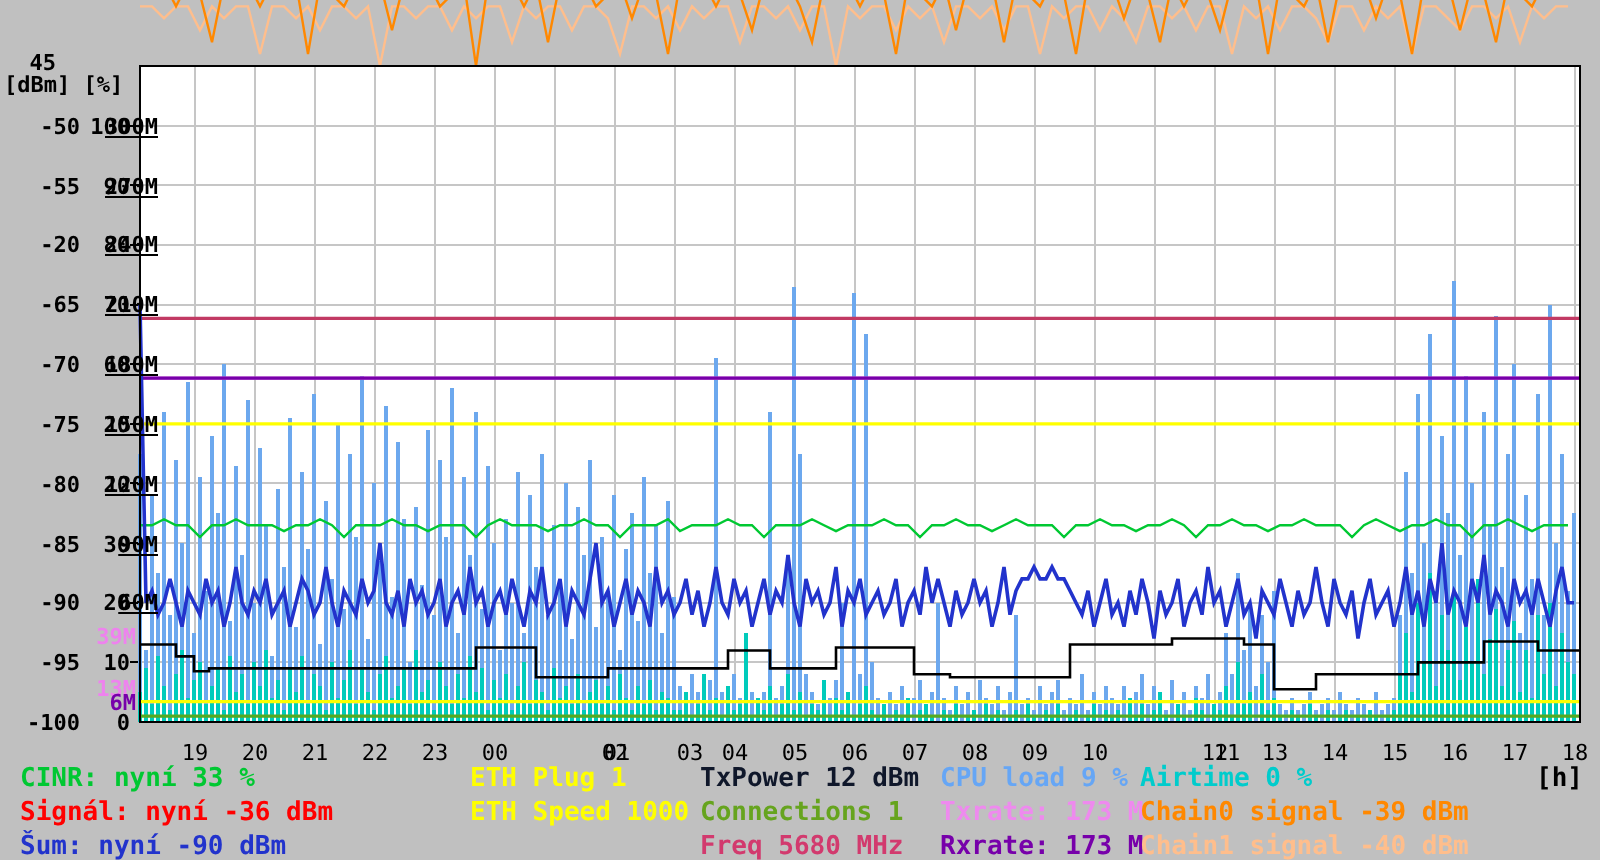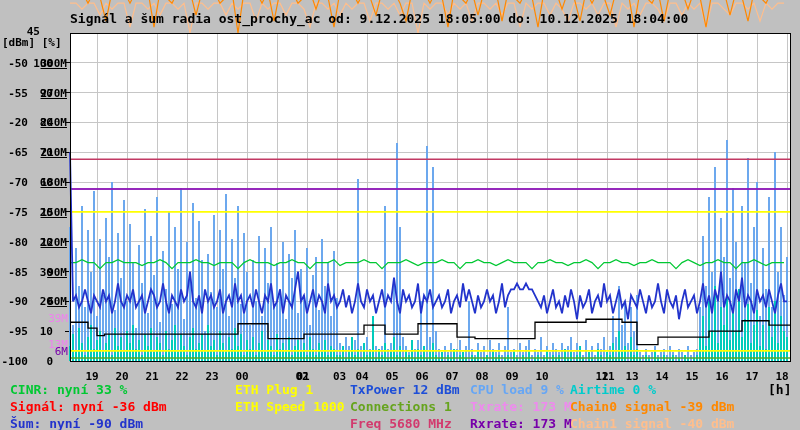--- a/index.html
+++ b/index.html
@@ -2,28 +2,28 @@
 <html><head>
 <meta charset="utf-8">
 <style>
   html,body{margin:0;padding:0;}
   body{width:800px;height:430px;background:#c0c0c0;overflow:hidden;
        font-family:"DejaVu Sans Mono","Liberation Mono",monospace;}
   #wrap{position:relative;width:800px;height:430px;background:#c0c0c0;}
   svg{position:absolute;left:0;top:0;z-index:1;}
   .txt{position:absolute;font-weight:bold;white-space:pre;z-index:3;line-height:1;}
   #title{left:70px;top:12px;font-size:13px;color:#000;}
-  .axisrow{position:absolute;left:0;width:70px;height:12px;z-index:2;}
+  .axisrow{position:absolute;left:12px;width:70px;height:12px;z-index:2;}
   .axisrow span{position:absolute;top:0;font-weight:bold;font-size:11px;color:#000;text-align:right;display:block;}
   .c-dbm{left:0;width:28px;}
   .c-pct{left:30px;width:23px;}
   .c-rate{left:37px;width:30px;text-decoration:underline;}
-  .xlab{position:absolute;font-size:11px;font-weight:bold;color:#000;width:24px;z-index:2;}
+  .xlab{position:absolute;font-size:11px;font-weight:normal;color:#000;width:24px;text-align:center;z-index:2;}
   .legend-item{position:absolute;font-size:13px;font-weight:bold;z-index:3;}
-  .marker{position:absolute;font-size:11px;font-weight:normal;width:30px;text-align:right;z-index:2;}
+  .marker{position:absolute;font-size:11px;font-weight:bold;width:30px;text-align:right;z-index:2;}
 </style>
 </head>
 <body>
 
 <div id="wrap">
   <svg id="chart" width="800" height="430">
       <rect x="70" y="33" width="720" height="328" fill="#ffffff"></rect>
       <line x1="70" y1="331.1818181818182" x2="790" y2="331.1818181818182" stroke="#c6c6c6" stroke-width="1" shape-rendering="crispEdges"></line>
       <line x1="65" y1="331.1818181818182" x2="70" y2="331.1818181818182" stroke="#000" stroke-width="1" shape-rendering="crispEdges"></line>
       <line x1="70" y1="301.3636363636364" x2="790" y2="301.3636363636364" stroke="#c6c6c6" stroke-width="1" shape-rendering="crispEdges"></line>
@@ -531,22 +531,21 @@
       <line x1="70" y1="350.8618181818182" x2="790" y2="350.8618181818182" stroke="#FFFF00" stroke-width="1.6"></line>
       <line x1="70" y1="358.0181818181818" x2="790" y2="358.0181818181818" stroke="#55AA22" stroke-width="1.6"></line>
       <polyline points="70,262.6 76,262.6 82,259.6181818181818 88,262.6 94,262.6 100,268.56363636363636 106,262.6 112,262.6 118,259.6181818181818 124,262.6 130,262.6 136,262.6 142,265.5818181818182 148,262.6 154,262.6 160,259.6181818181818 166,262.6 172,268.56363636363636 178,262.6 184,262.6 190,262.6 196,259.6181818181818 202.00000000000003,262.6 208.00000000000003,262.6 214.00000000000003,265.5818181818182 220,262.6 226,262.6 232.00000000000003,262.6 238.00000000000003,268.56363636363636 244.00000000000003,262.6 250,259.6181818181818 256,262.6 262,262.6 268,262.6 274,265.5818181818182 280,262.6 286,262.6 292,259.6181818181818 298,262.6 304,262.6 310,268.56363636363636 316,262.6 322,262.6 328,262.6 334.00000000000006,259.6181818181818 340,265.5818181818182 346.00000000000006,262.6 352,262.6 358.00000000000006,262.6 364.00000000000006,259.6181818181818 370,262.6 376.00000000000006,262.6 382,268.56363636363636 388.00000000000006,262.6 394.00000000000006,262.6 400,262.6 406.00000000000006,259.6181818181818 412,262.6 418.00000000000006,265.5818181818182 424,262.6 430,262.6 436,262.6 442,259.6181818181818 448.00000000000006,262.6 454,262.6 460,268.56363636363636 466,262.6 472,262.6 478.00000000000006,259.6181818181818 484,262.6 490,262.6 496,265.5818181818182 502,262.6 508.00000000000006,259.6181818181818 514,262.6 520,262.6 526,262.6 532,268.56363636363636 538,262.6 544,262.6 550,259.6181818181818 556,262.6 562,262.6 568,265.5818181818182 574,262.6 580,262.6 586,259.6181818181818 592.0000000000001,262.6 598.0000000000001,268.56363636363636 604,262.6 610,262.6 616,259.6181818181818 622.0000000000001,262.6 628.0000000000001,262.6 634,265.5818181818182 640,262.6 646.0000000000001,262.6 652.0000000000001,259.6181818181818 658.0000000000001,262.6 664,262.6 670,262.6 676.0000000000001,268.56363636363636 682.0000000000001,262.6 688.0000000000001,259.6181818181818 694,262.6 700,265.5818181818182 706.0000000000001,262.6 712.0000000000001,262.6 718.0000000000001,259.6181818181818 724,262.6 730,262.6 736.0000000000001,268.56363636363636 742.0000000000001,262.6 748.0000000000001,262.6 754,259.6181818181818 760,262.6 766.0000000000001,265.5818181818182 772,262.6 778,262.6 784,262.6" fill="none" stroke="#00C832" stroke-width="1.2"></polyline>
       <polyline points="70,152.27272727272728 73,301.3636363636364 76,295.4 79,307.3272727272727 82,301.3636363636364 85,289.43636363636364 88,301.3636363636364 91,313.2909090909091 94,295.4 97,301.3636363636364 100,307.3272727272727 103,289.43636363636364 106,301.3636363636364 109,295.4 112,313.2909090909091 115,301.3636363636364 118,283.4727272727273 121,301.3636363636364 124,307.3272727272727 127,295.4 130,301.3636363636364 133,289.43636363636364 136,307.3272727272727 139,301.3636363636364 142,295.4 145,313.2909090909091 148,301.3636363636364 151,289.43636363636364 154,295.4 157,307.3272727272727 160,301.3636363636364 163,283.4727272727273 166,301.3636363636364 169,313.2909090909091 172,295.4 175,301.3636363636364 178,307.3272727272727 181,289.43636363636364 184,301.3636363636364 187,295.4 190,271.54545454545456 193,301.3636363636364 196,307.3272727272727 199,295.4 202.00000000000003,313.2909090909091 205,289.43636363636364 208.00000000000003,301.3636363636364 211,295.4 214.00000000000003,307.3272727272727 217.00000000000003,301.3636363636364 220,289.43636363636364 223.00000000000003,313.2909090909091 226,301.3636363636364 229.00000000000003,295.4 232.00000000000003,307.3272727272727 235,283.4727272727273 238.00000000000003,301.3636363636364 241,295.4 244.00000000000003,313.2909090909091 247,301.3636363636364 250,295.4 253,307.3272727272727 256,289.43636363636364 259,301.3636363636364 262,313.2909090909091 265,295.4 268,301.3636363636364 271,283.4727272727273 274,307.3272727272727 277,301.3636363636364 280,289.43636363636364 283,313.2909090909091 286,295.4 289,301.3636363636364 292,307.3272727272727 295,289.43636363636364 298,271.54545454545456 301,301.3636363636364 304,295.4 307,313.2909090909091 310,301.3636363636364 313,289.43636363636364 316,307.3272727272727 319,295.4 322,301.3636363636364 325,313.2909090909091 328,283.4727272727273 331.00000000000006,301.3636363636364 334.00000000000006,295.4 337,307.3272727272727 340,301.3636363636364 343,289.43636363636364 346.00000000000006,307.3272727272727 349.00000000000006,295.4 352,313.2909090909091 355,301.3636363636364 358.00000000000006,283.4727272727273 361.00000000000006,301.3636363636364 364.00000000000006,307.3272727272727 367,289.43636363636364 370,301.3636363636364 373.00000000000006,295.4 376.00000000000006,313.2909090909091 379.00000000000006,301.3636363636364 382,289.43636363636364 385,307.3272727272727 388.00000000000006,295.4 391.00000000000006,301.3636363636364 394.00000000000006,277.5090909090909 397,301.3636363636364 400,313.2909090909091 403.00000000000006,289.43636363636364 406.00000000000006,301.3636363636364 409.00000000000006,295.4 412,307.3272727272727 415,301.3636363636364 418.00000000000006,283.4727272727273 421,313.2909090909091 424,295.4 427,301.3636363636364 430,289.43636363636364 433.00000000000006,307.3272727272727 436,301.3636363636364 439,295.4 442,307.3272727272727 445,301.3636363636364 448.00000000000006,289.43636363636364 451,313.2909090909091 454,301.3636363636364 457,295.4 460,307.3272727272727 463.00000000000006,283.4727272727273 466,301.3636363636364 469,289.43636363636364 472,301.3636363636364 475,313.2909090909091 478.00000000000006,295.4 481,307.3272727272727 484,301.3636363636364 487,289.43636363636364 490,301.3636363636364 493.00000000000006,295.4 496,313.2909090909091 499,301.3636363636364 502,283.4727272727273 505,307.3272727272727 508.00000000000006,295.4 511,289.43636363636364 514,289.43636363636364 517,283.4727272727273 520,289.43636363636364 523,289.43636363636364 526,283.4727272727273 529,289.43636363636364 532,289.43636363636364 535,295.4 538,301.3636363636364 541,307.3272727272727 544,295.4 547,313.2909090909091 550,301.3636363636364 553,289.43636363636364 556,307.3272727272727 559,301.3636363636364 562,313.2909090909091 565,295.4 568,307.3272727272727 571,289.43636363636364 574,301.3636363636364 577,319.25454545454545 580,295.4 583.0000000000001,307.3272727272727 586,301.3636363636364 589,289.43636363636364 592.0000000000001,313.2909090909091 595,301.3636363636364 598.0000000000001,295.4 601,307.3272727272727 604,283.4727272727273 607.0000000000001,301.3636363636364 610,295.4 613.0000000000001,313.2909090909091 616,301.3636363636364 619,289.43636363636364 622.0000000000001,307.3272727272727 625,301.3636363636364 628.0000000000001,319.25454545454545 631,295.4 634,301.3636363636364 637.0000000000001,307.3272727272727 640,289.43636363636364 643.0000000000001,301.3636363636364 646.0000000000001,313.2909090909091 649,295.4 652.0000000000001,307.3272727272727 655,301.3636363636364 658.0000000000001,283.4727272727273 661.0000000000001,301.3636363636364 664,313.2909090909091 667.0000000000001,289.43636363636364 670,301.3636363636364 673.0000000000001,307.3272727272727 676.0000000000001,295.4 679,319.25454545454545 682.0000000000001,301.3636363636364 685,289.43636363636364 688.0000000000001,307.3272727272727 691.0000000000001,301.3636363636364 694,295.4 697.0000000000001,313.2909090909091 700,301.3636363636364 703.0000000000001,283.4727272727273 706.0000000000001,307.3272727272727 709,295.4 712.0000000000001,313.2909090909091 715,289.43636363636364 718.0000000000001,301.3636363636364 721.0000000000001,271.54545454545456 724,307.3272727272727 727.0000000000001,295.4 730,301.3636363636364 733.0000000000001,313.2909090909091 736.0000000000001,289.43636363636364 739,301.3636363636364 742.0000000000001,277.5090909090909 745,307.3272727272727 748.0000000000001,295.4 751.0000000000001,301.3636363636364 754,313.2909090909091 757,289.43636363636364 760,301.3636363636364 763,295.4 766.0000000000001,307.3272727272727 769,289.43636363636364 772,301.3636363636364 775,313.2909090909091 778,295.4 781.0000000000001,283.4727272727273 784,301.3636363636364 787,301.3636363636364" fill="none" stroke="#2233CC" stroke-width="1.8"></polyline>
       <path d="M70,322.23636363636365 L88,322.23636363636365 L88,328.2 L97,328.2 L97,335.6545454545454 L104.5,335.6545454545454 L104.5,334.1636363636364 L237.99999999999997,334.1636363636364 L237.99999999999997,323.72727272727275 L268,323.72727272727275 L268,338.6363636363636 L304,338.6363636363636 L304,334.1636363636364 L364.00000000000006,334.1636363636364 L364.00000000000006,325.21818181818185 L385,325.21818181818185 L385,334.1636363636364 L418,334.1636363636364 L418,323.72727272727275 L457,323.72727272727275 L457,337.1454545454545 L475,337.1454545454545 L475,338.6363636363636 L535,338.6363636363636 L535,322.23636363636365 L586,322.23636363636365 L586,319.25454545454545 L621.9999999999999,319.25454545454545 L621.9999999999999,322.23636363636365 L636.9999999999999,322.23636363636365 L636.9999999999999,344.6 L658.0000000000001,344.6 L658.0000000000001,337.1454545454545 L709,337.1454545454545 L709,331.1818181818182 L741.9999999999999,331.1818181818182 L741.9999999999999,320.74545454545455 L769,320.74545454545455 L769,325.21818181818185 L790,325.21818181818185 " fill="none" stroke="#000000" stroke-width="1.3"></path>
       <polyline points="70,3.181818181818187 76,3.181818181818187 82,9.145454545454527 88,3.181818181818187 94,3.181818181818187 100,15.109090909090924 106,3.181818181818187 112,9.145454545454527 118,3.181818181818187 124,3.181818181818187 130,27.03636363636366 136,3.181818181818187 142,3.181818181818187 148,9.145454545454527 154,3.181818181818187 160,15.109090909090924 166,3.181818181818187 172,3.181818181818187 178,9.145454545454527 184,3.181818181818187 190,33 196,3.181818181818187 202.00000000000003,3.181818181818187 208.00000000000003,9.145454545454527 214.00000000000003,3.181818181818187 220,3.181818181818187 226,15.109090909090924 232.00000000000003,3.181818181818187 238.00000000000003,9.145454545454527 244.00000000000003,3.181818181818187 250,3.181818181818187 256,21.072727272727263 262,3.181818181818187 268,9.145454545454527 274,3.181818181818187 280,3.181818181818187 286,15.109090909090924 292,3.181818181818187 298,3.181818181818187 304,9.145454545454527 310,27.03636363636366 316,3.181818181818187 322,3.181818181818187 328,9.145454545454527 334.00000000000006,3.181818181818187 340,15.109090909090924 346.00000000000006,3.181818181818187 352,9.145454545454527 358.00000000000006,3.181818181818187 364.00000000000006,3.181818181818187 370,21.072727272727263 376.00000000000006,3.181818181818187 382,3.181818181818187 388.00000000000006,9.145454545454527 394.00000000000006,3.181818181818187 400,15.109090909090924 406.00000000000006,3.181818181818187 412,3.181818181818187 418.00000000000006,33 424,3.181818181818187 430,9.145454545454527 436,3.181818181818187 442,3.181818181818187 448.00000000000006,15.109090909090924 454,3.181818181818187 460,9.145454545454527 466,3.181818181818187 472,21.072727272727263 478.00000000000006,3.181818181818187 484,3.181818181818187 490,9.145454545454527 496,3.181818181818187 502,15.109090909090924 508.00000000000006,3.181818181818187 514,3.181818181818187 520,27.03636363636366 526,3.181818181818187 532,9.145454545454527 538,3.181818181818187 544,3.181818181818187 550,15.109090909090924 556,3.181818181818187 562,9.145454545454527 568,21.072727272727263 574,3.181818181818187 580,3.181818181818187 586,9.145454545454527 592.0000000000001,3.181818181818187 598.0000000000001,15.109090909090924 604,3.181818181818187 610,3.181818181818187 616,27.03636363636366 622.0000000000001,3.181818181818187 628.0000000000001,9.145454545454527 634,3.181818181818187 640,15.109090909090924 646.0000000000001,3.181818181818187 652.0000000000001,3.181818181818187 658.0000000000001,9.145454545454527 664,21.072727272727263 670,3.181818181818187 676.0000000000001,3.181818181818187 682.0000000000001,15.109090909090924 688.0000000000001,3.181818181818187 694,9.145454545454527 700,3.181818181818187 706.0000000000001,27.03636363636366 712.0000000000001,3.181818181818187 718.0000000000001,3.181818181818187 724,9.145454545454527 730,15.109090909090924 736.0000000000001,3.181818181818187 742.0000000000001,3.181818181818187 748.0000000000001,9.145454545454527 754,3.181818181818187 760,21.072727272727263 766.0000000000001,3.181818181818187 772,9.145454545454527 778,3.181818181818187 784,3.181818181818187" fill="none" stroke="#FFBE8C" stroke-width="1.2"></polyline>
       <polyline points="70,-8.74545454545455 76,-2.7818181818182097 82,-8.74545454545455 88,3.181818181818187 94,-8.74545454545455 100,-2.7818181818182097 106,21.072727272727263 112,-8.74545454545455 118,-2.7818181818182097 124,-8.74545454545455 130,3.181818181818187 136,-8.74545454545455 142,-2.7818181818182097 148,-8.74545454545455 154,27.03636363636366 160,-8.74545454545455 166,-2.7818181818182097 172,3.181818181818187 178,-8.74545454545455 184,-2.7818181818182097 190,-8.74545454545455 196,15.109090909090924 202.00000000000003,-8.74545454545455 208.00000000000003,-2.7818181818182097 214.00000000000003,-8.74545454545455 220,3.181818181818187 226,-2.7818181818182097 232.00000000000003,-8.74545454545455 238.00000000000003,33 244.00000000000003,-8.74545454545455 250,-2.7818181818182097 256,-8.74545454545455 262,3.181818181818187 268,-8.74545454545455 274,21.072727272727263 280,-8.74545454545455 286,-2.7818181818182097 292,-8.74545454545455 298,3.181818181818187 304,-2.7818181818182097 310,-8.74545454545455 316,9.145454545454527 322,-8.74545454545455 328,-2.7818181818182097 334.00000000000006,27.03636363636366 340,-8.74545454545455 346.00000000000006,-2.7818181818182097 352,-8.74545454545455 358.00000000000006,3.181818181818187 364.00000000000006,-8.74545454545455 370,-2.7818181818182097 376.00000000000006,15.109090909090924 382,-8.74545454545455 388.00000000000006,-2.7818181818182097 394.00000000000006,-8.74545454545455 400,3.181818181818187 406.00000000000006,21.072727272727263 412,-8.74545454545455 418.00000000000006,-2.7818181818182097 424,-8.74545454545455 430,3.181818181818187 436,-8.74545454545455 442,-2.7818181818182097 448.00000000000006,27.03636363636366 454,-8.74545454545455 460,-2.7818181818182097 466,3.181818181818187 472,-8.74545454545455 478.00000000000006,15.109090909090924 484,-8.74545454545455 490,-2.7818181818182097 496,-8.74545454545455 502,21.072727272727263 508.00000000000006,-8.74545454545455 514,-2.7818181818182097 520,3.181818181818187 526,-8.74545454545455 532,-2.7818181818182097 538,27.03636363636366 544,-8.74545454545455 550,-2.7818181818182097 556,-8.74545454545455 562,9.145454545454527 568,-8.74545454545455 574,-2.7818181818182097 580,21.072727272727263 586,-8.74545454545455 592.0000000000001,3.181818181818187 598.0000000000001,-8.74545454545455 604,-2.7818181818182097 610,15.109090909090924 616,-8.74545454545455 622.0000000000001,-2.7818181818182097 628.0000000000001,-8.74545454545455 634,27.03636363636366 640,-8.74545454545455 646.0000000000001,-2.7818181818182097 652.0000000000001,3.181818181818187 658.0000000000001,-8.74545454545455 664,21.072727272727263 670,-8.74545454545455 676.0000000000001,-2.7818181818182097 682.0000000000001,-8.74545454545455 688.0000000000001,9.145454545454527 694,-8.74545454545455 700,-2.7818181818182097 706.0000000000001,27.03636363636366 712.0000000000001,-8.74545454545455 718.0000000000001,-2.7818181818182097 724,-8.74545454545455 730,15.109090909090924 736.0000000000001,-8.74545454545455 742.0000000000001,-2.7818181818182097 748.0000000000001,21.072727272727263 754,-8.74545454545455 760,-2.7818181818182097 766.0000000000001,3.181818181818187 772,-8.74545454545455 778,-2.7818181818182097 784,-2.7818181818182097" fill="none" stroke="#FF8800" stroke-width="1.2"></polyline>
       <polyline points="70,-20.67272727272723 130,-20.67272727272723 190,-14.709090909090946 250,-20.67272727272723 310,-20.67272727272723 370,-26.636363636363683 430,-20.67272727272723 490,-14.709090909090946 550,-20.67272727272723 610,-20.67272727272723 670,-20.67272727272723 730,-14.709090909090946 790,-20.67272727272723" fill="none" stroke="#FF0000" stroke-width="1.2"></polyline>
       <rect x="70" y="33" width="720" height="328" fill="none" stroke="#000" stroke-width="1" shape-rendering="crispEdges"></rect>
     </svg>
-  <div class="txt" id="title">Signál a šum radia ost_prochy_ac od: 9.12.2025 18:05:00 do: 10.12.2025 18:04:00</div>
-  <div class="txt" id="toptick" style="left:0;top:26px;width:28px;text-align:right;font-size:11px;color:#000;padding-left:12px;">45</div>
+  <div class="txt" id="toptick" style="left:0;top:26px;width:28px;text-align:right;font-size:11px;color:#000;">45</div>
   <div class="txt" id="unithdr" style="left:2px;top:37px;font-size:11px;color:#000;">[dBm] [%]</div>
   <div id="yaxis">
       <div class="axisrow" style="top: 56.8182px;">
         <span class="c-dbm">-50</span>
         <span class="c-pct">100</span>
         <span class="c-rate">300M</span>
       </div>
       <div class="axisrow" style="top: 86.6364px;">
         <span class="c-dbm">-55</span>
         <span class="c-pct">90</span>
@@ -628,21 +627,21 @@
       <div class="xlab" style="left: 715.501px; top: 370px;">16</div>
       <div class="xlab" style="left: 745.501px; top: 370px;">17</div>
       <div class="xlab" style="left: 775.501px; top: 370px;">18</div>
     </div>
   <div id="legend">
       <div class="legend-item" style="left: 10px; top: 382px; color: rgb(0, 200, 50);">CINR: nyní 33 %</div>
       <div class="legend-item" style="left: 10px; top: 399px; color: rgb(255, 0, 0);">Signál: nyní -36 dBm</div>
       <div class="legend-item" style="left: 10px; top: 416px; color: rgb(34, 51, 204);">Šum: nyní -90 dBm</div>
       <div class="legend-item" style="left: 235px; top: 382px; color: rgb(255, 255, 0);">ETH Plug 1</div>
       <div class="legend-item" style="left: 235px; top: 399px; color: rgb(255, 255, 0);">ETH Speed 1000</div>
-      <div class="legend-item" style="left: 350px; top: 382px; color: #1d4ed8;">TxPower 12 dBm</div>
+      <div class="legend-item" style="left: 350px; top: 382px; color: #0f172a;">TxPower 12 dBm</div>
       <div class="legend-item" style="left: 350px; top: 399px; color: rgb(102, 164, 30);">Connections 1</div>
       <div class="legend-item" style="left: 350px; top: 416px; color: rgb(210, 58, 110);">Freq 5680 MHz</div>
       <div class="legend-item" style="left: 470px; top: 382px; color: rgb(102, 166, 245);">CPU load 9 %</div>
       <div class="legend-item" style="left: 470px; top: 399px; color: rgb(238, 138, 238);">Txrate: 173 M</div>
       <div class="legend-item" style="left: 470px; top: 416px; color: rgb(119, 0, 170);">Rxrate: 173 M</div>
       <div class="legend-item" style="left: 570px; top: 382px; color: rgb(0, 204, 204);">Airtime 0 %</div>
       <div class="legend-item" style="left: 570px; top: 399px; color: rgb(255, 136, 0);">Chain0 signal -39 dBm</div>
       <div class="legend-item" style="left: 570px; top: 416px; color: rgb(255, 190, 140);">Chain1 signal -40 dBm</div>
       <div class="legend-item" style="left: 768px; top: 382px; color: rgb(0, 0, 0);">[h]</div>
     </div>

